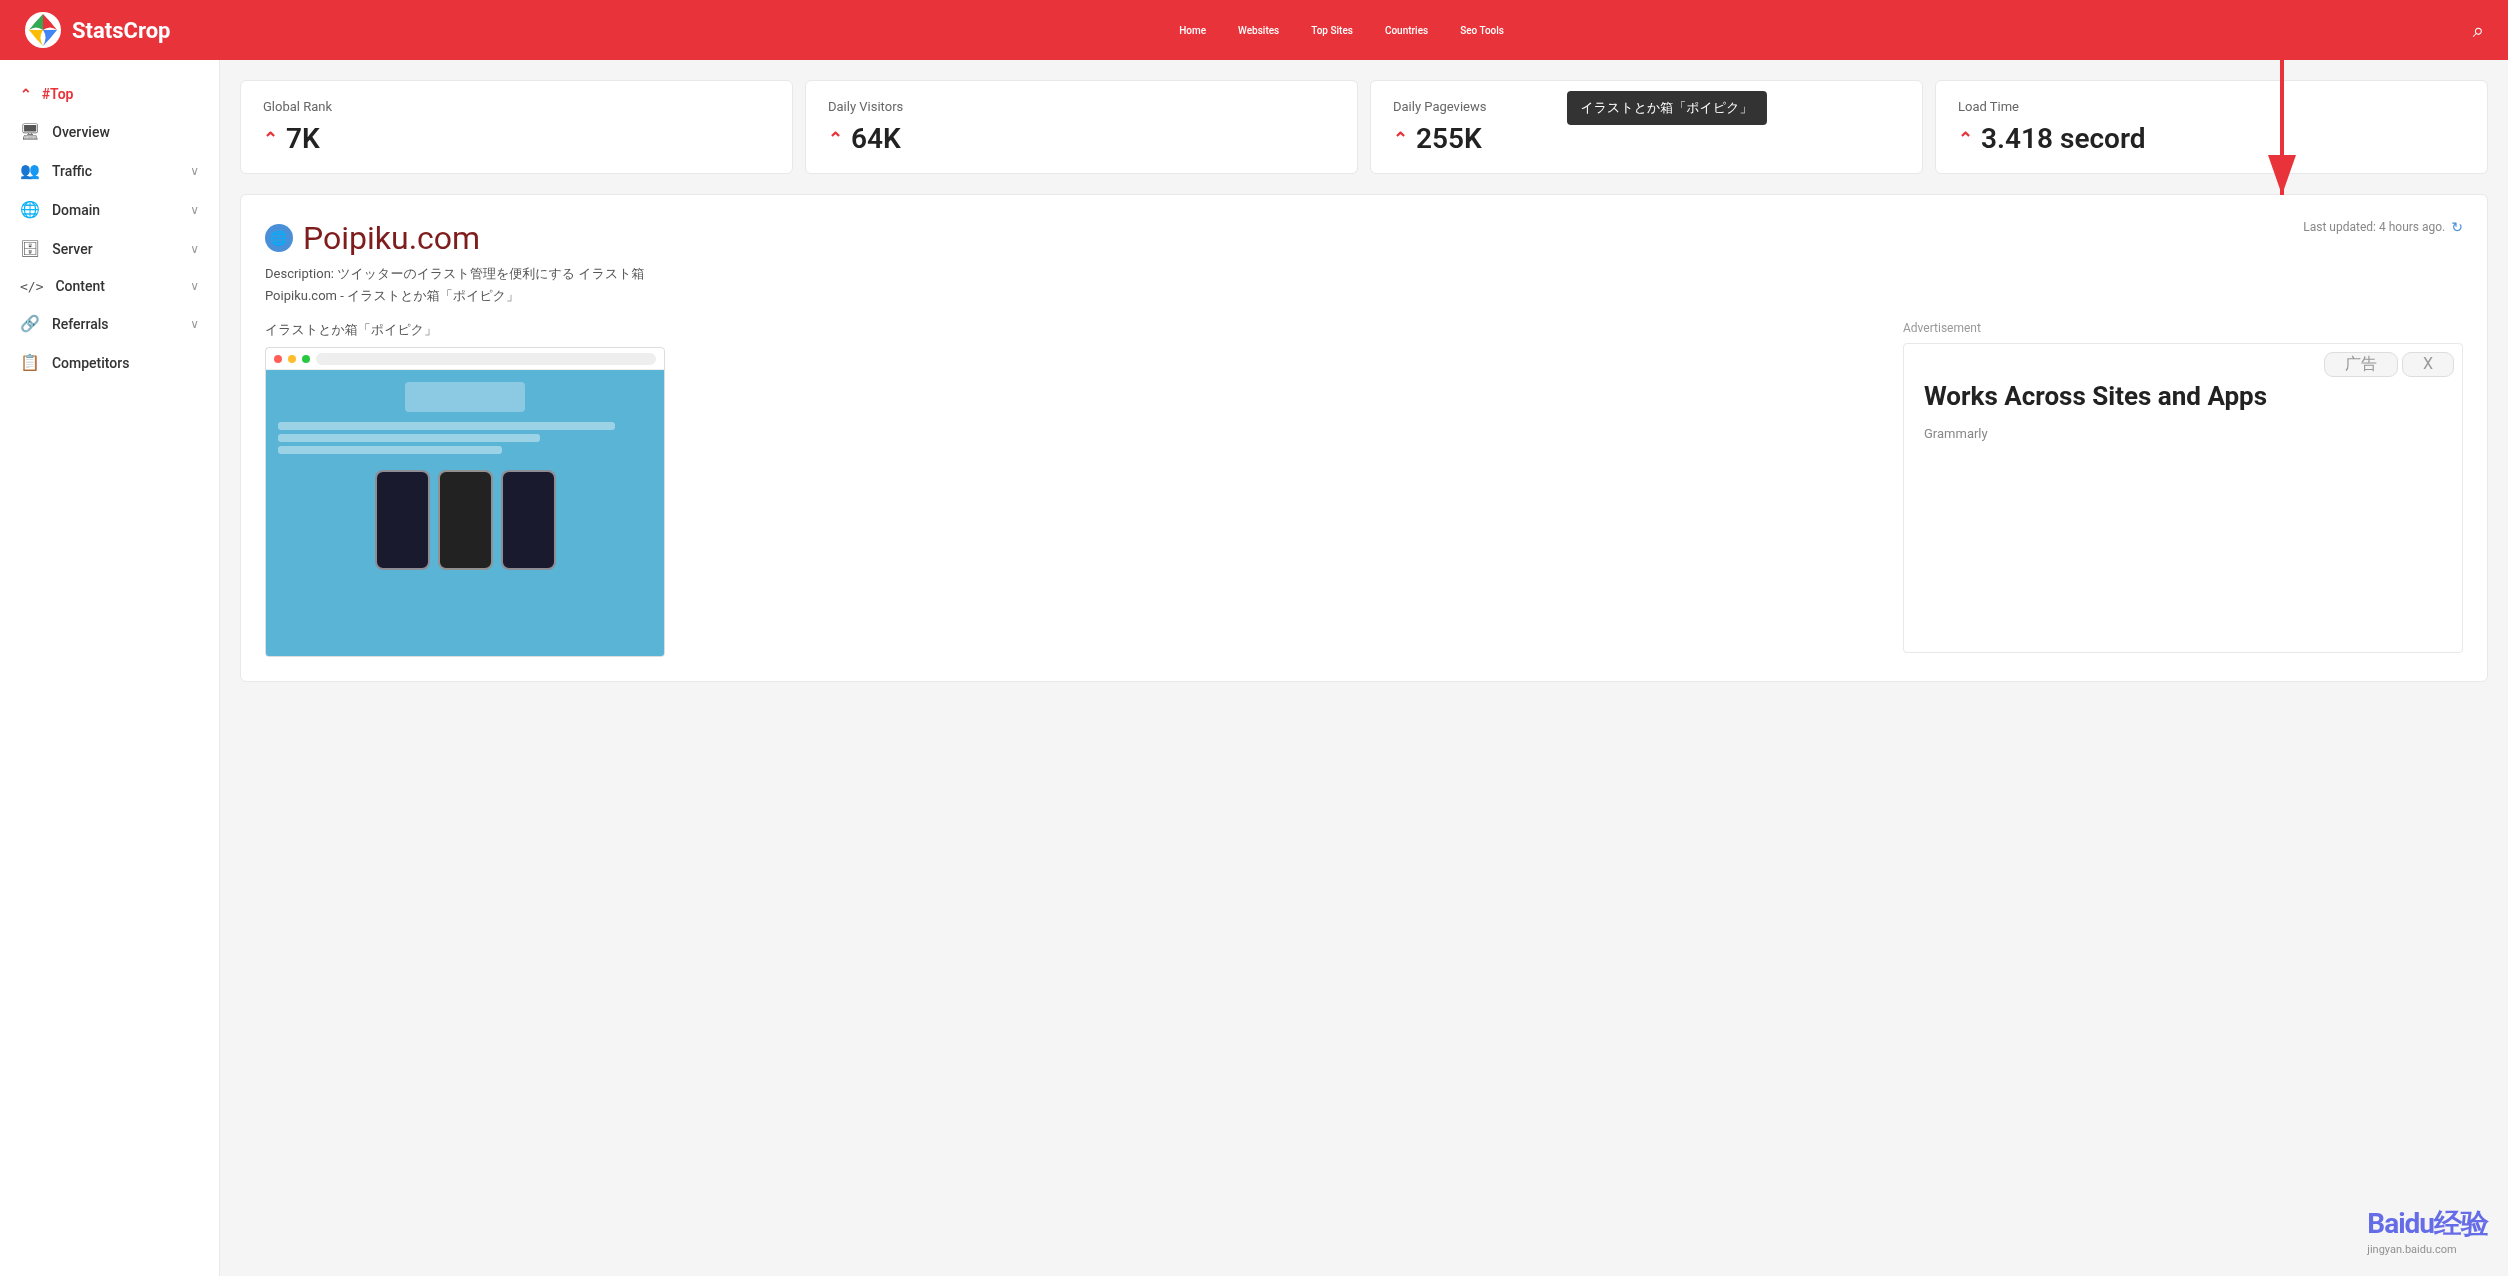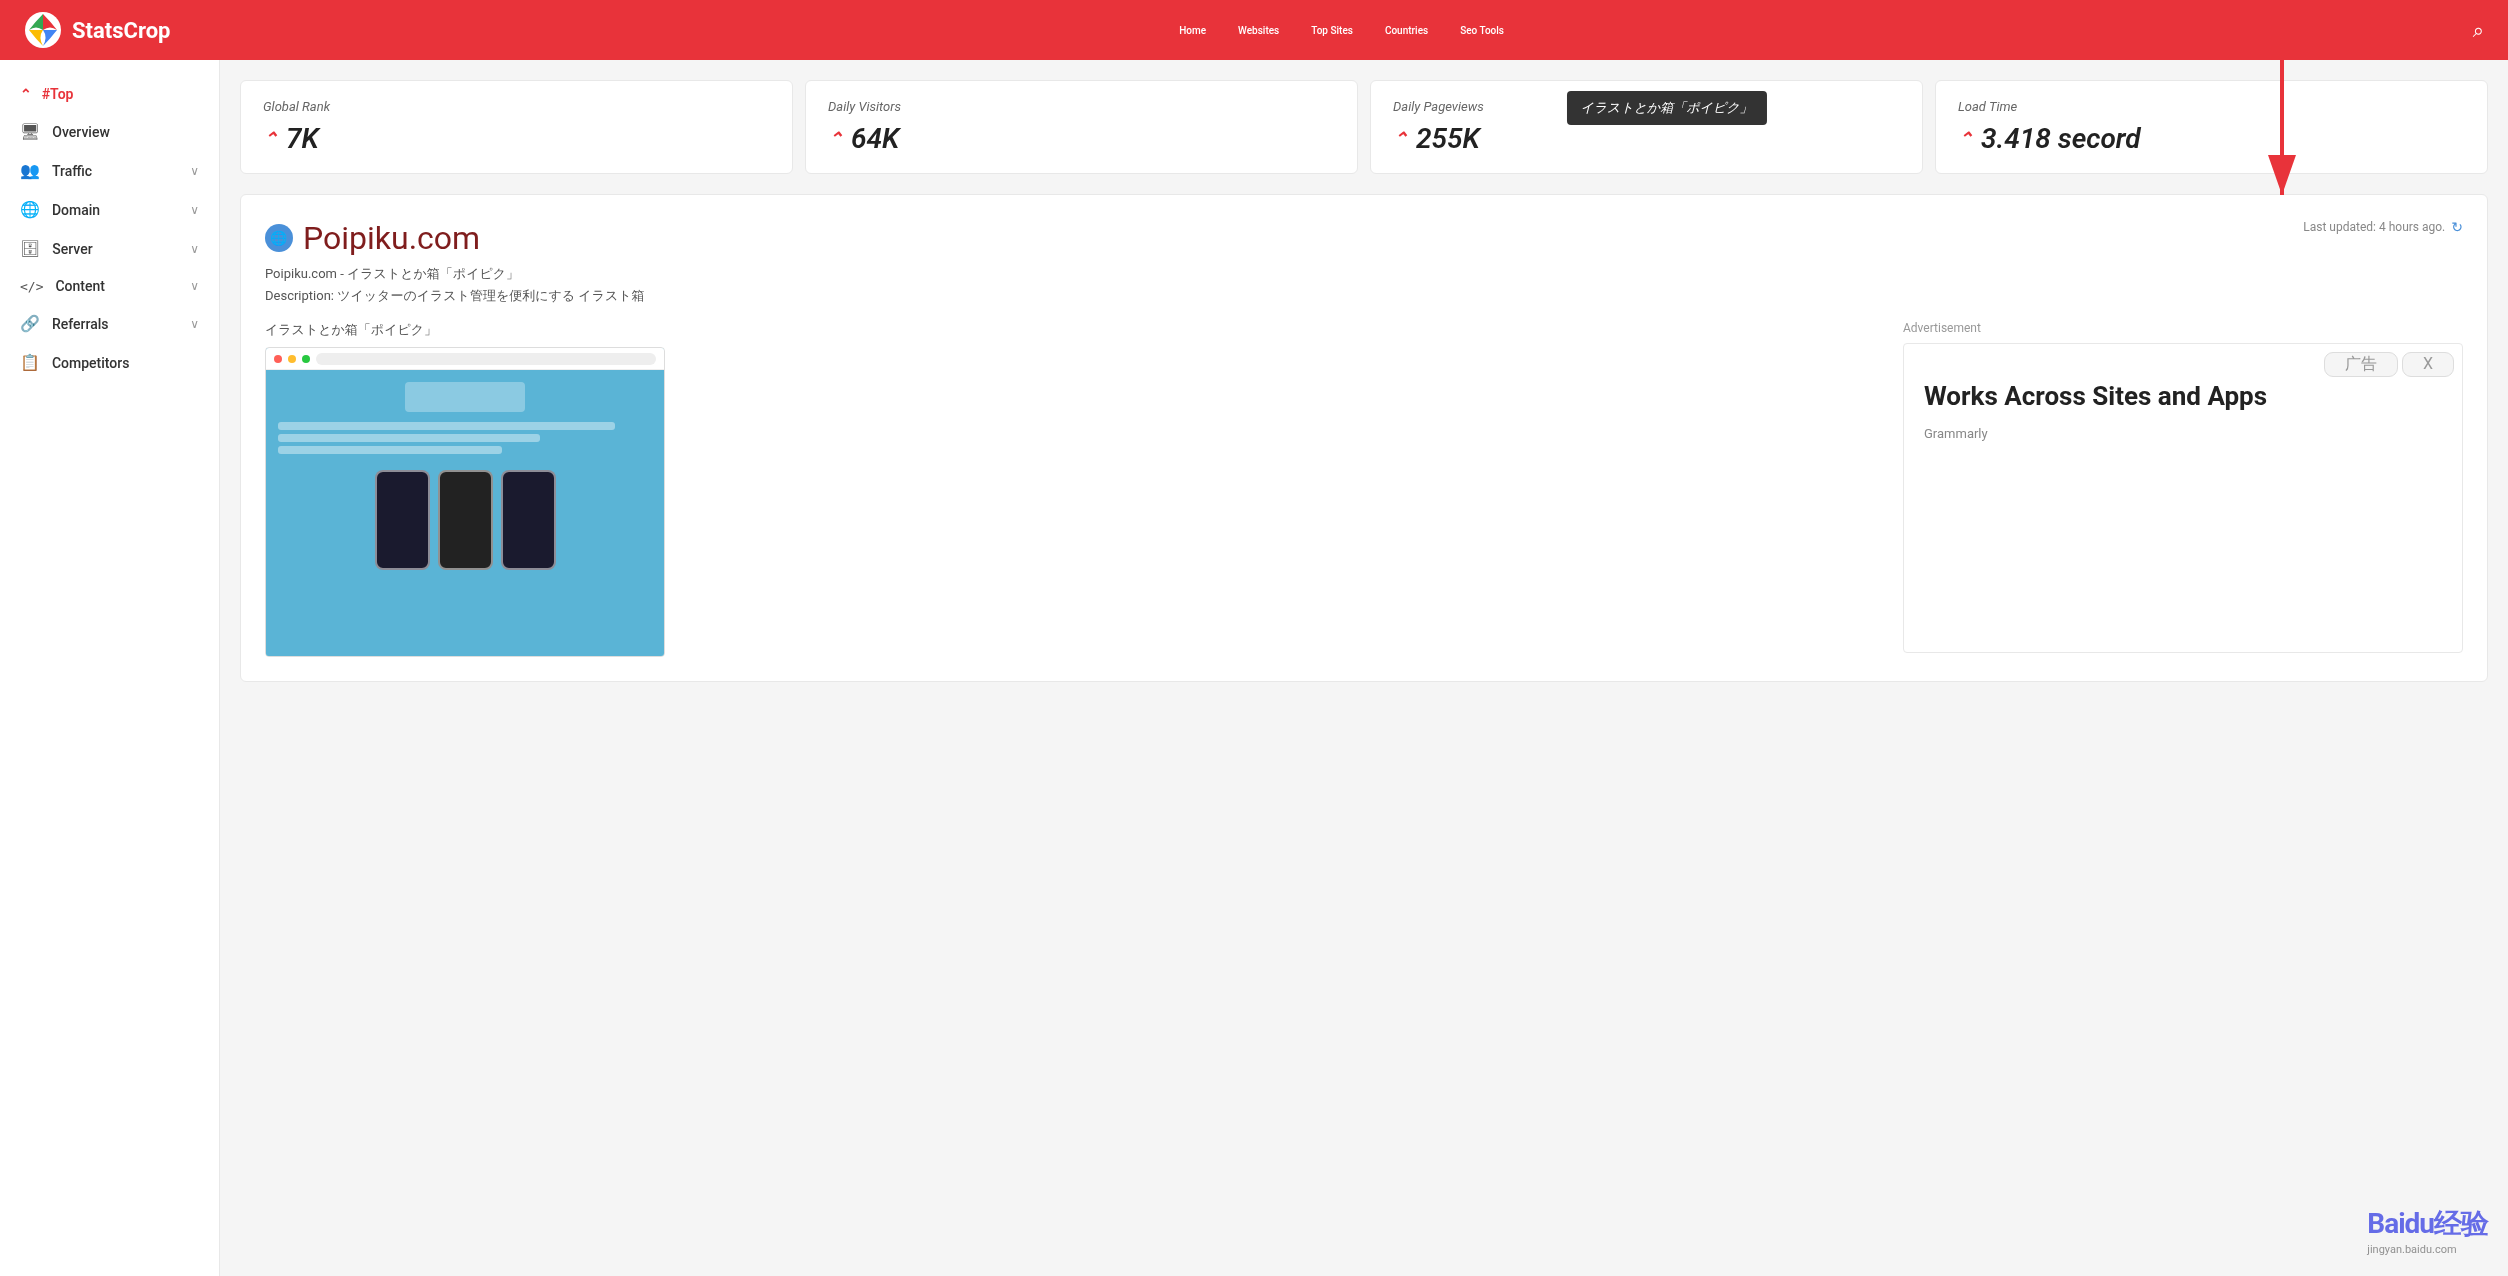--- a/index.html
+++ b/index.html
@@ -94,21 +94,20 @@
       flex: 1;
       padding: 20px;
       background: #f5f5f5;
     }
 
     
     .stats-row {
       display: flex;
       gap: 12px;
       margin-bottom: 20px;
-      font-style: italic;
     }
     .stat-card {
       background: white;
       border-radius: 6px;
       padding: 18px 22px;
       flex: 1;
       border: 1px solid #e8e8e8;
     }
     .stat-label {
       font-size: 13px;
@@ -476,22 +475,22 @@
         <div class="site-title">
           <div class="site-favicon">🌐</div>
           <h1 class="site-name">Poipiku.com</h1>
         </div>
         <div class="last-updated">
           <span>Last updated: 4 hours ago.</span>
           <span class="refresh-icon">↻</span>
         </div>
       </div>
 
+      <div class="site-meta">Description: ツイッターのイラスト管理を便利にする イラスト箱</div>
       <div class="site-meta">Poipiku.com - イラストとか箱「ポイピク」</div>
-      <div class="site-meta">Description: ツイッターのイラスト管理を便利にする イラスト箱</div>
 
       <div class="site-content">
         <div class="site-screenshot-area">
           <div class="screenshot-title">イラストとか箱「ポイピク」</div>
           <div class="screenshot-img">
             <div class="screenshot-mockbar">
               <div class="mock-dot" style="background:#ff5f57;"></div>
               <div class="mock-dot" style="background:#ffbd2e;"></div>
               <div class="mock-dot" style="background:#28c840;"></div>
               <div class="mock-urlbar"></div>

